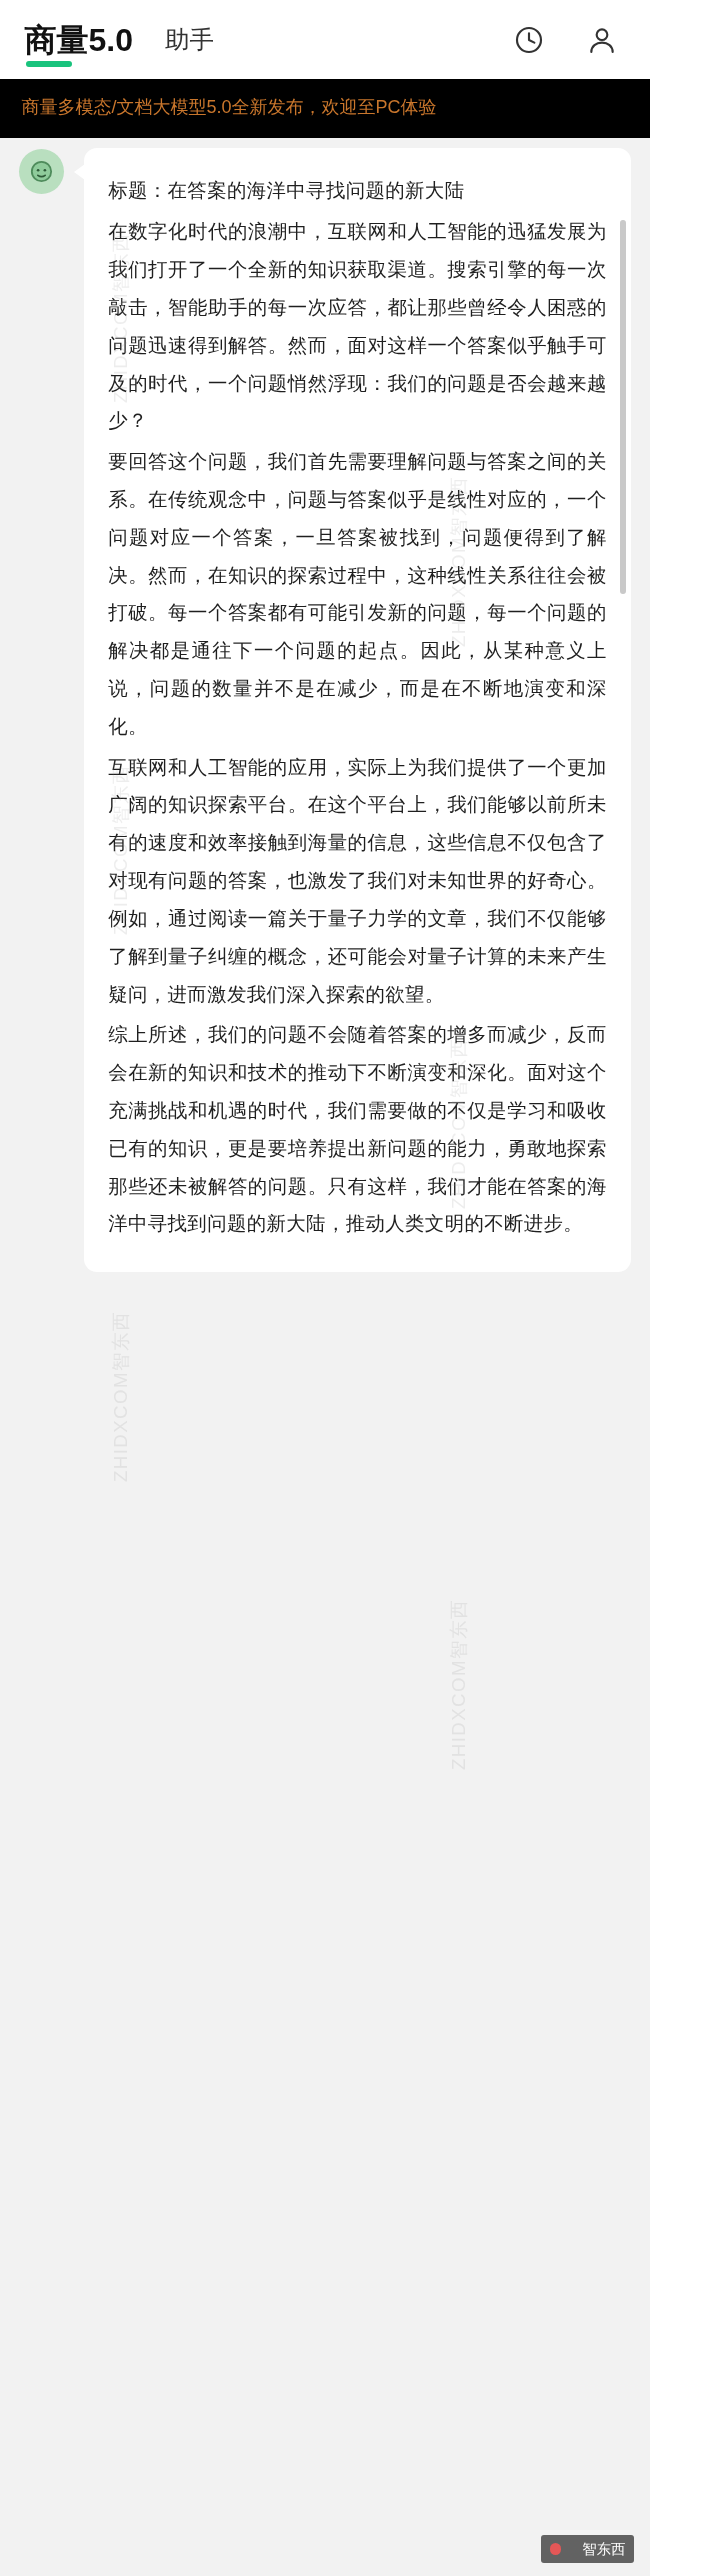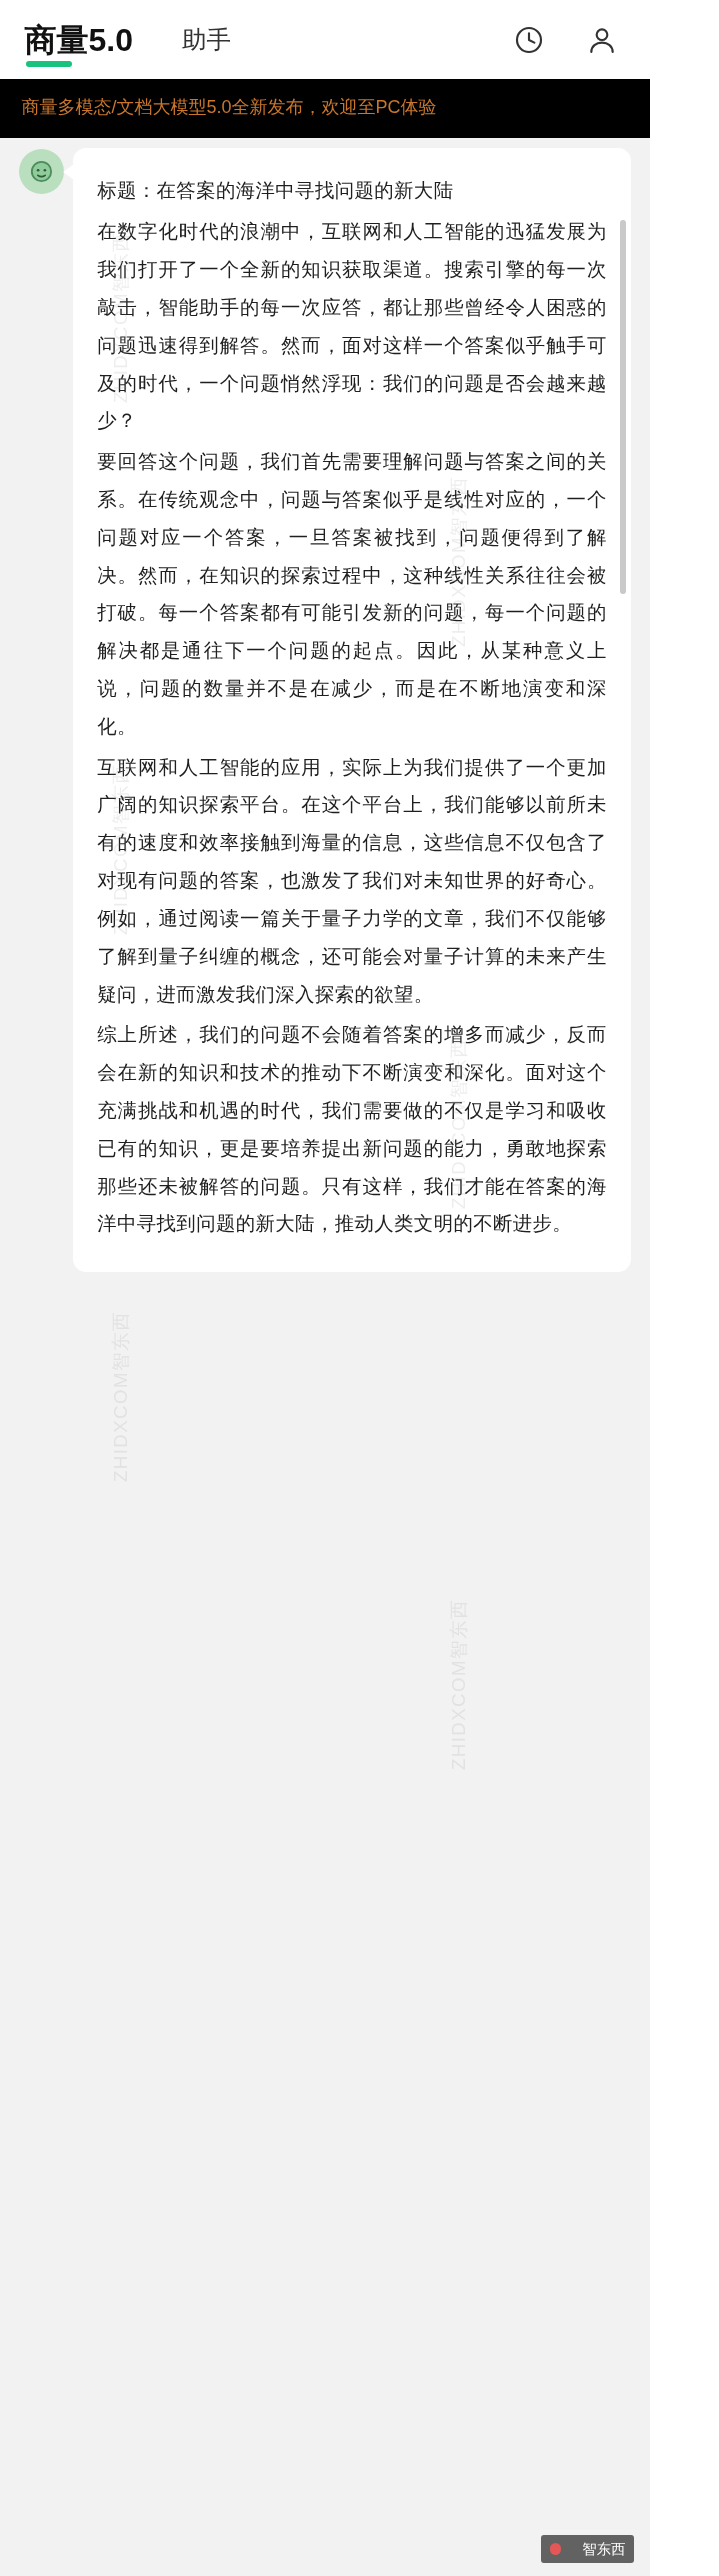--- a/index.html
+++ b/index.html
@@ -37,21 +37,21 @@
   .brand-underline {
     position: absolute;
     left: 1.4px;
     bottom: -11.5px;
     width: 46px;
     height: 5.8px;
     border-radius: 2.9px;
     background: #19c37d;
   }
   .assistant-label {
-    margin-left: 49px;
+    margin-left: 32px;
     font-size: 24.5px;
     color: #333333;
   }
   .header-right {
     margin-left: auto;
     display: flex;
     align-items: center;
     gap: 40px;
     padding-right: 7.2px;
   }
@@ -85,21 +85,21 @@
     text-align: right;
     padding: 4.3px 13px 10px 0;
   }
   .meta-text {
     font-size: 15px;
     color: #9a9a9a;
   }
   .msg-row {
     display: flex;
     align-items: flex-start;
-    gap: 9px;
+    gap: 20px;
     justify-content: space-between;
   }
   .avatar {
     width: 45px;
     height: 45px;
     border-radius: 50%;
     background: #b9dfbf;
     display: flex;
     align-items: center;
     justify-content: center;

